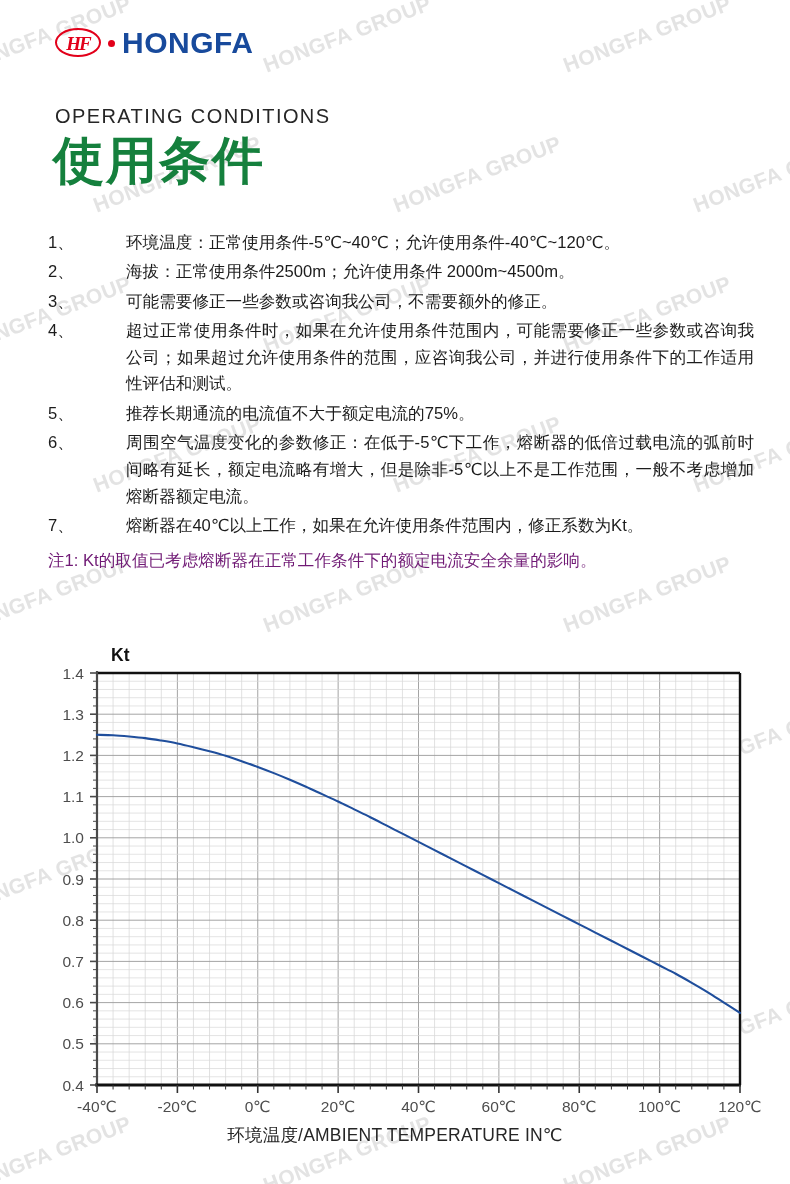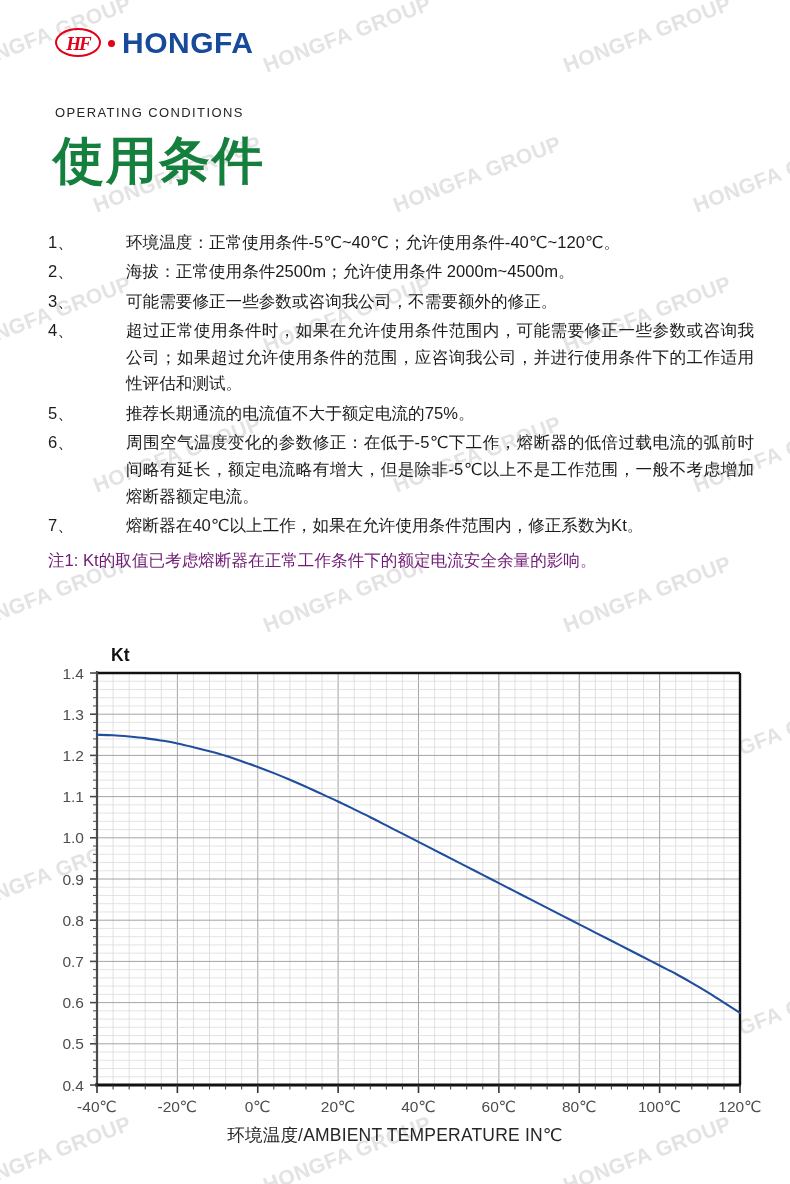--- a/index.html
+++ b/index.html
@@ -76,21 +76,21 @@
     font-size:30px;
     letter-spacing:0.5px;
     color:#184a9c;
     line-height:1;
   }
 
   
   .title-en {
     position:absolute;
     left:55px; top:105px;
-    font-size:13px;
+    font-size:20px;
     letter-spacing:1.4px;
     color:#262626;
     font-weight:400;
   }
   .title-cn {
     position:absolute;
     left:53px; top:132px;
     font-size:51px;
     font-weight:bold;
     letter-spacing:2px;

